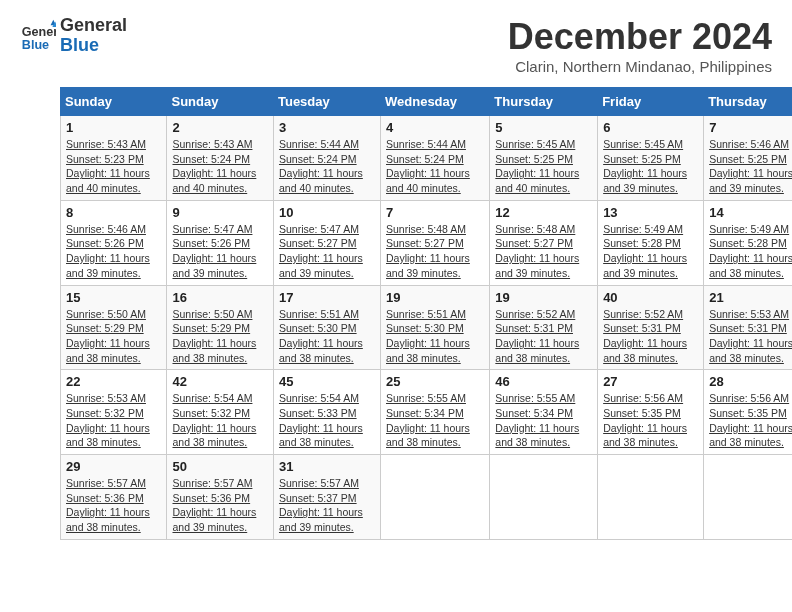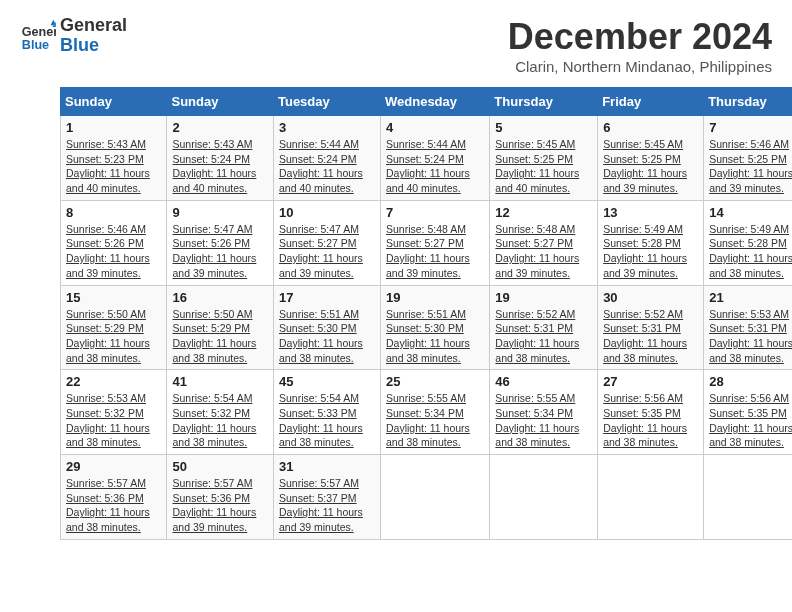--- a/index.html
+++ b/index.html
@@ -192,35 +192,35 @@
       </td>
         <td>
         <span class="day-number">19</span>
         <div class="day-info">Sunrise: 5:51 AM<br>Sunset: 5:30 PM<br>Daylight: 11 hours<br>and 38 minutes.</div>
       </td>
         <td>
         <span class="day-number">19</span>
         <div class="day-info">Sunrise: 5:52 AM<br>Sunset: 5:31 PM<br>Daylight: 11 hours<br>and 38 minutes.</div>
       </td>
         <td>
-        <span class="day-number">30</span>
+        <span class="day-number">40</span>
         <div class="day-info">Sunrise: 5:52 AM<br>Sunset: 5:31 PM<br>Daylight: 11 hours<br>and 38 minutes.</div>
       </td>
         <td>
         <span class="day-number">21</span>
         <div class="day-info">Sunrise: 5:53 AM<br>Sunset: 5:31 PM<br>Daylight: 11 hours<br>and 38 minutes.</div>
       </td>
       </tr>
       <tr>
         <td>
         <span class="day-number">22</span>
         <div class="day-info">Sunrise: 5:53 AM<br>Sunset: 5:32 PM<br>Daylight: 11 hours<br>and 38 minutes.</div>
       </td>
         <td>
-        <span class="day-number">41</span>
+        <span class="day-number">42</span>
         <div class="day-info">Sunrise: 5:54 AM<br>Sunset: 5:32 PM<br>Daylight: 11 hours<br>and 38 minutes.</div>
       </td>
         <td>
         <span class="day-number">45</span>
         <div class="day-info">Sunrise: 5:54 AM<br>Sunset: 5:33 PM<br>Daylight: 11 hours<br>and 38 minutes.</div>
       </td>
         <td>
         <span class="day-number">25</span>
         <div class="day-info">Sunrise: 5:55 AM<br>Sunset: 5:34 PM<br>Daylight: 11 hours<br>and 38 minutes.</div>
       </td>

